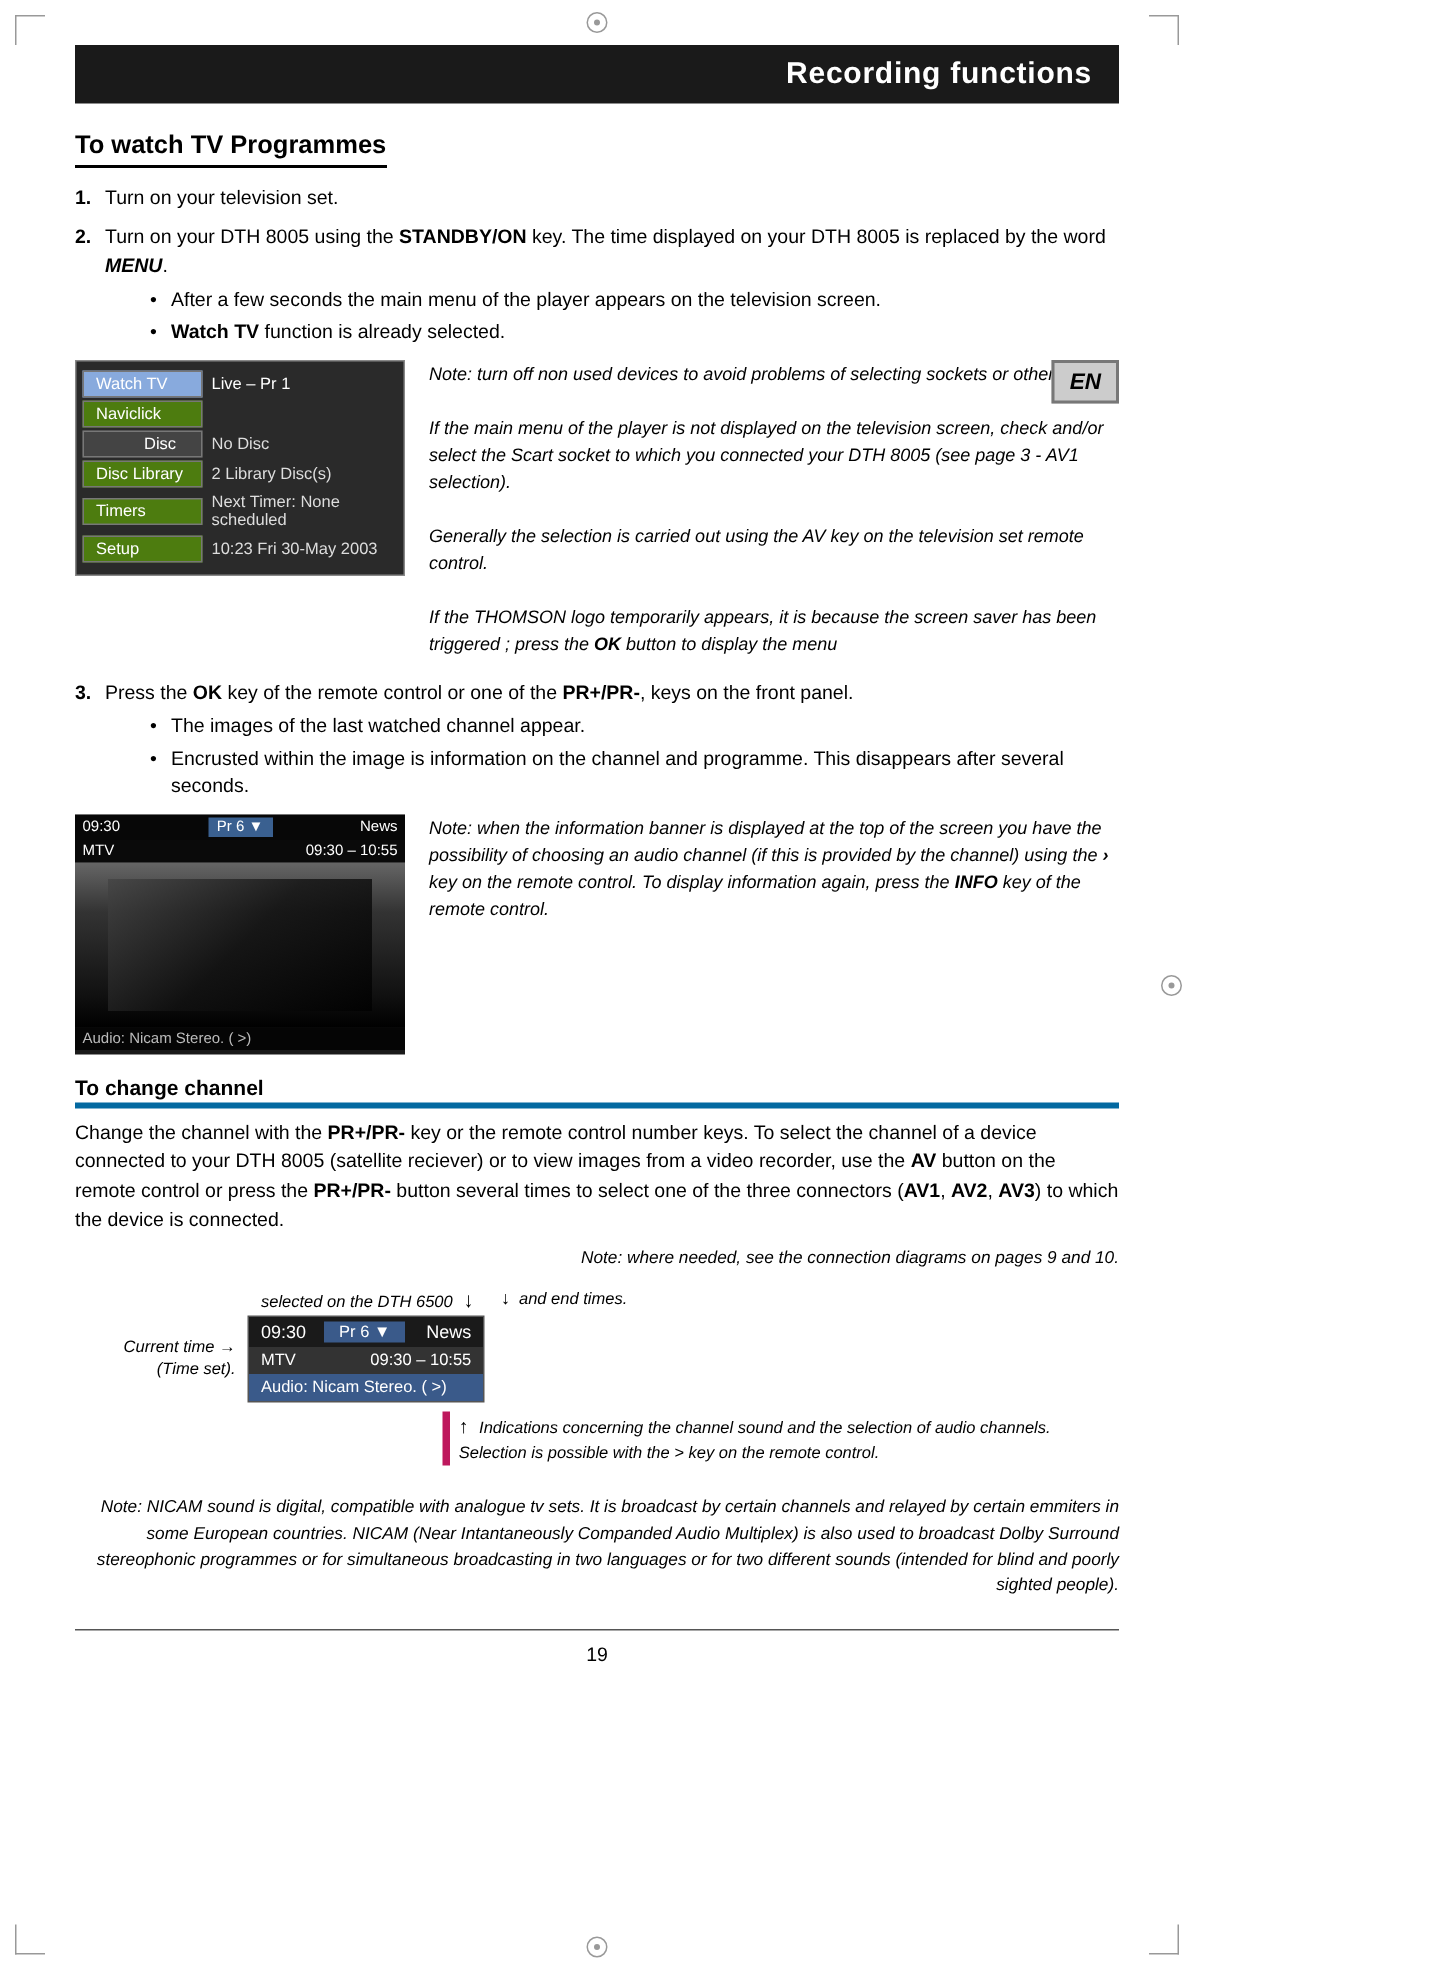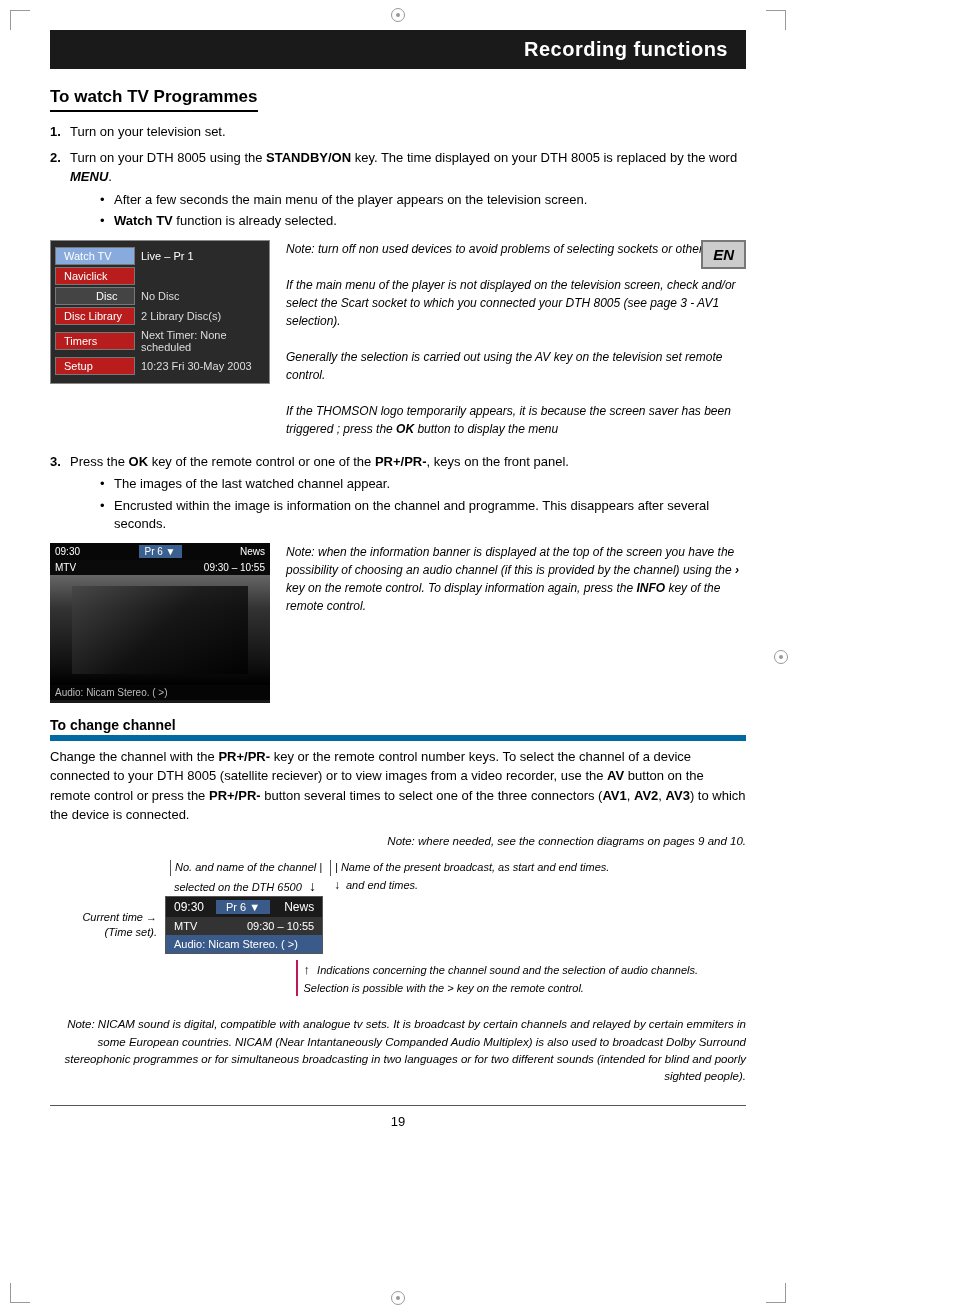--- a/index.html
+++ b/index.html
@@ -152,21 +152,21 @@
       background: #2a2a2a;
       padding: 6px 4px;
       font-size: 11px;
     }
     .menu-item {
       display: flex;
       align-items: center;
       margin-bottom: 2px;
     }
     .menu-item-label {
-      background: #b91c1c;
+      background: #4d7c0f;
       color: #fff;
       padding: 2px 8px;
       min-width: 80px;
       font-size: 11px;
       border: 1px solid #777;
     }
     .menu-item-label.selected {
       background: #88aadd;
       color: #fff;
     }
@@ -209,21 +209,21 @@
       color: #bbb;
       font-size: 10px;
       padding: 2px 5px;
     }
 
     
     .subsection-title {
       font-weight: bold;
       font-size: 14px;
       margin: 14px 0 6px 0;
-      border-bottom: 6px solid #0369a1;
+      border-bottom: 4px solid #0369a1;
       padding-bottom: 2px;
     }
 
     .page-footer {
       text-align: center;
       margin-top: 20px;
       font-size: 13px;
       border-top: 1px solid #555;
       padding-top: 8px;
     }
@@ -415,29 +415,20 @@
     Change the channel with the <strong>PR+/PR-</strong> key or the remote control number keys. To select the channel of a device connected to your DTH 8005 (satellite reciever) or to view images from a video recorder, use the <strong>AV</strong> button on the remote control or press the <strong>PR+/PR-</strong> button several times to select one of the three connectors (<strong>AV1</strong>, <strong>AV2</strong>, <strong>AV3</strong>) to which the device is connected.
   </p>
 
   <p class="note-small">
     <span>Note: where needed, see the connection diagrams on pages 9 and 10.</span>
   </p>
 
   
   <div class="channel-diagram-wrapper">
 
-    <div style="display:flex; align-items:flex-end; margin-bottom:2px; padding-left:120px;">
-      <div style="font-size:11px;font-style:italic;flex:0 0 160px;border-left:1px solid #555;padding-left:4px;line-height:1.4;">
-        <span>No. and name of the channel</span> |
-      </div>
-      <div style="font-size:11px;font-style:italic;flex:1;border-left:1px solid #555;padding-left:4px;line-height:1.4;">
-        | <span>Name of the present broadcast, as start
-and end times.</span>
-      </div>
-    </div>
     <div style="display:flex;align-items:flex-start; margin-bottom:2px; padding-left:120px;">
       <div style="font-size:11px;font-style:italic;flex:0 0 160px;line-height:1.2;padding-left:4px;">
         <span>selected on the DTH 6500</span>
         <span style="font-size:14px;display:inline-block;margin-left:4px;">↓</span>
       </div>
       <div style="font-size:11px;font-style:italic;flex:1;line-height:1.2;padding-left:4px;">
         <span style="font-size:12px;margin-right:6px;">↓</span>and end times.
       </div>
     </div>
 
@@ -464,21 +455,21 @@
         </div>
 
         <div class="ci-row3">
           <span>Audio: Nicam Stereo.  ( &gt;)</span>
         </div>
       </div>
     </div>
 
     <div style="display:flex;align-items:flex-start;margin-top:6px;padding-left:115px;">
       <div style="width:200px;"></div>
-      <div style="font-size:11px;font-style:italic;border-left:2px solid #be185d;padding-left:6px;line-height:1.5;">
+      <div style="font-size:11px;font-style:italic;border-left:5px solid #be185d;padding-left:6px;line-height:1.5;">
         <span style="font-size:13px;margin-right:4px;">↑</span>
         <span>Indications concerning the channel sound and the selection of audio
 channels. Selection is possible with the &gt; key on the remote control.</span>
       </div>
     </div>
 
   </div>
 
   
   <p class="note-small">

